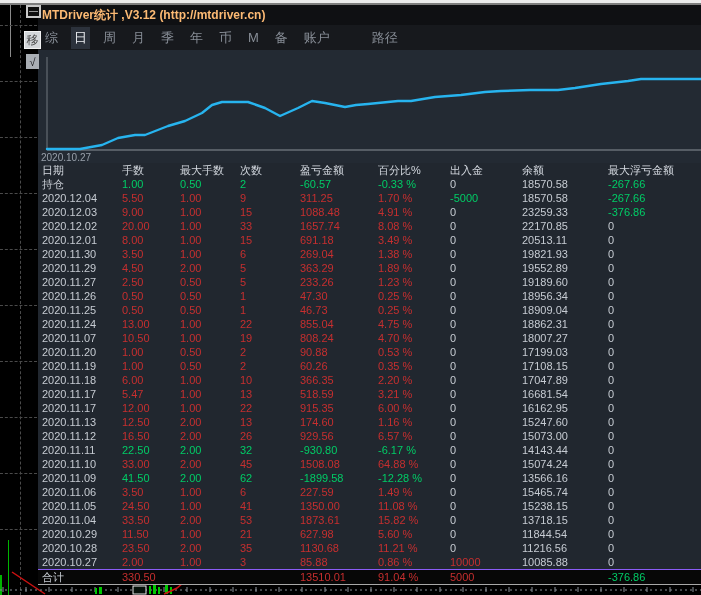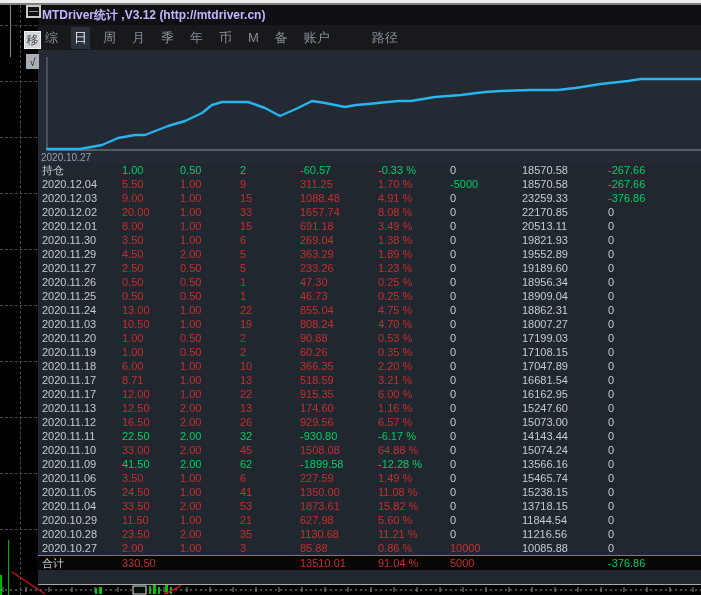--- a/index.html
+++ b/index.html
@@ -13,21 +13,21 @@
   .grid-v{position:absolute;left:20px;top:5px;height:590px;width:0;border-left:1px dashed #4a4a4a;z-index:0;}
   .vline-faint{position:absolute;left:10px;top:5px;width:1px;height:52px;background:#8a8a8a;z-index:0;}
   #bottom-decor{position:absolute;left:0;top:540px;z-index:1;}
   
   .side-btn{position:absolute;z-index:3;display:flex;align-items:center;justify-content:center;cursor:pointer;box-sizing:border-box;}
   .btn-min{left:26px;top:5px;width:15px;height:13px;background:#101010;border:2px solid #c9c9c9;color:#ddd;font-size:9px;line-height:7px;}
   .btn-move{left:24px;top:31px;width:17px;height:18px;background:#d4d7da;border:1px solid #f2f2f2;color:#4a4a4a;font-size:12px;}
   .btn-check{left:26px;top:54px;width:13px;height:15px;background:#a9aeb4;color:#15161a;font-size:11px;}
   
   .window{position:absolute;left:38px;top:5px;width:663px;height:580px;background:#21272f;z-index:2;border-bottom:1px solid #a8a8a8;box-sizing:border-box;}
-  .titlebar{height:20px;background:#0f1013;color:#c4b5fd;font-size:12px;font-weight:bold;line-height:20px;padding-left:4px;white-space:nowrap;}
+  .titlebar{height:20px;background:#0f1013;color:#fdba74;font-size:12px;font-weight:bold;line-height:20px;padding-left:4px;white-space:nowrap;}
   .menubar{height:25px;background:#17191d;display:flex;align-items:center;padding-left:4px;font-size:13px;color:#878d96;}
   .menu-item{padding:2px 3px;margin-right:10px;cursor:pointer;white-space:nowrap;}
   .menu-item.active{background:#2c323c;color:#eef0f4;}
   .menu-item.right-gap{margin-left:26px;text-align:right;}
   
   .chart{position:relative;height:113px;background:#232a33;}
   .chart svg{position:absolute;left:0;top:0;}
   .chart-label{position:absolute;left:3px;bottom:0px;font-size:10px;color:#98a0aa;line-height:11px;}
   
   .table{position:relative;font-size:11px;}
@@ -100,20 +100,31 @@
     </div>
   <div class="chart">
     <svg width="663" height="113">
       <line x1="9" y1="7" x2="9" y2="100" stroke="#70767e"></line>
       <line x1="9" y1="100" x2="663" y2="100" stroke="#8a9098"></line>
       <polyline id="equity-curve" fill="none" stroke-width="2.4" stroke-linejoin="round" stroke-linecap="round" stroke="#27b4ef" points="9,99 42,99 64,95 80,88 97,85 107,85 130,76 147,71 164,63 174,55 184,52 210,52 227,58 242,66 260,58 274,51 287,53 297,55 307,57 318,55 330,54 360,51 373,51 397,47 423,45 447,42 463,41 492,40 520,40 537,38 563,34 590,31 603,29 663,29"></polyline>
     </svg>
     <div class="chart-label">2020.10.27</div>
   </div>
   <div class="table" id="stats-table">
+      <div class="trow hdr">
+        <span class="cell c0 ">日期</span>
+        <span class="cell c1 ">手数</span>
+        <span class="cell c2 ">最大手数</span>
+        <span class="cell c3 ">次数</span>
+        <span class="cell c4 ">盈亏金额</span>
+        <span class="cell c5 ">百分比%</span>
+        <span class="cell c6 ">出入金</span>
+        <span class="cell c7 ">余额</span>
+        <span class="cell c8 ">最大浮亏金额</span>
+      </div>
       <div class="trow">
         <span class="cell c0 neu">持仓</span>
         <span class="cell c1 green">1.00</span>
         <span class="cell c2 green">0.50</span>
         <span class="cell c3 green">2</span>
         <span class="cell c4 green">-60.57</span>
         <span class="cell c5 green">-0.33 %</span>
         <span class="cell c6 neu">0</span>
         <span class="cell c7 neu">18570.58</span>
         <span class="cell c8 green">-267.66</span>
@@ -222,21 +233,21 @@
         <span class="cell c1 red">13.00</span>
         <span class="cell c2 red">1.00</span>
         <span class="cell c3 red">22</span>
         <span class="cell c4 red">855.04</span>
         <span class="cell c5 red">4.75 %</span>
         <span class="cell c6 neu">0</span>
         <span class="cell c7 neu">18862.31</span>
         <span class="cell c8 neu">0</span>
       </div>
       <div class="trow">
-        <span class="cell c0 neu">2020.11.03</span>
+        <span class="cell c0 neu">2020.11.07</span>
         <span class="cell c1 red">10.50</span>
         <span class="cell c2 red">1.00</span>
         <span class="cell c3 red">19</span>
         <span class="cell c4 red">808.24</span>
         <span class="cell c5 red">4.70 %</span>
         <span class="cell c6 neu">0</span>
         <span class="cell c7 neu">18007.27</span>
         <span class="cell c8 neu">0</span>
       </div>
       <div class="trow">
@@ -267,21 +278,21 @@
         <span class="cell c2 red">1.00</span>
         <span class="cell c3 red">10</span>
         <span class="cell c4 red">366.35</span>
         <span class="cell c5 red">2.20 %</span>
         <span class="cell c6 neu">0</span>
         <span class="cell c7 neu">17047.89</span>
         <span class="cell c8 neu">0</span>
       </div>
       <div class="trow">
         <span class="cell c0 neu">2020.11.17</span>
-        <span class="cell c1 red">8.71</span>
+        <span class="cell c1 red">5.47</span>
         <span class="cell c2 red">1.00</span>
         <span class="cell c3 red">13</span>
         <span class="cell c4 red">518.59</span>
         <span class="cell c5 red">3.21 %</span>
         <span class="cell c6 neu">0</span>
         <span class="cell c7 neu">16681.54</span>
         <span class="cell c8 neu">0</span>
       </div>
       <div class="trow">
         <span class="cell c0 neu">2020.11.17</span>

